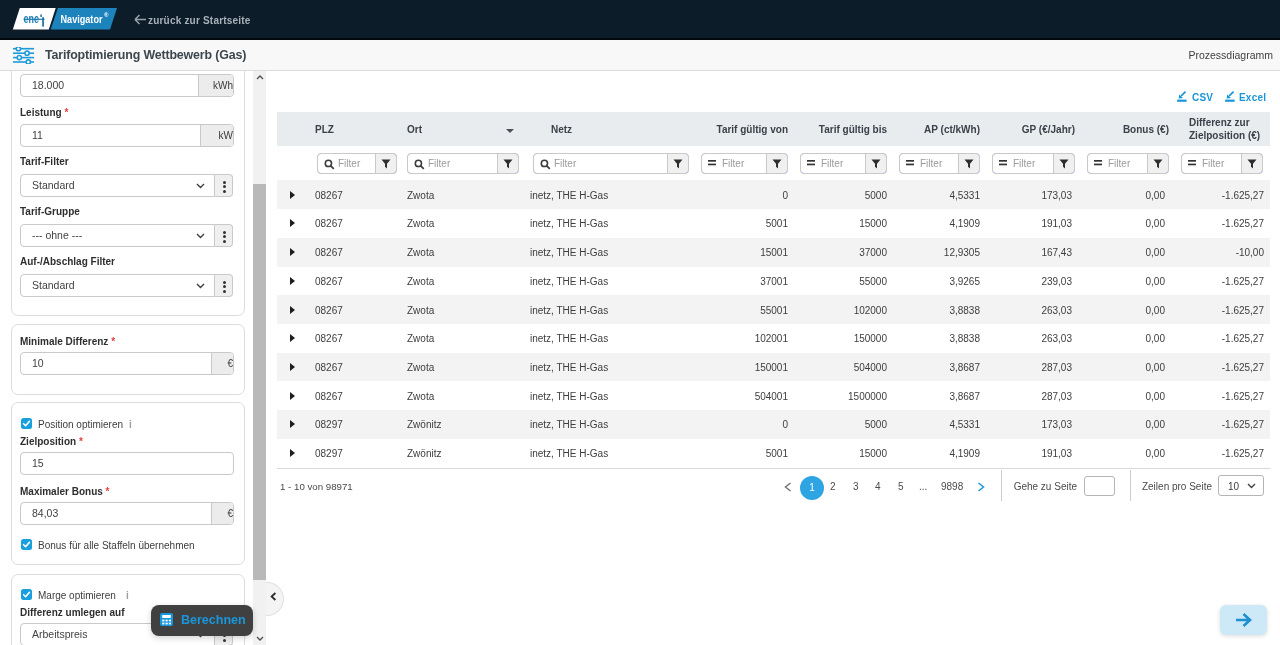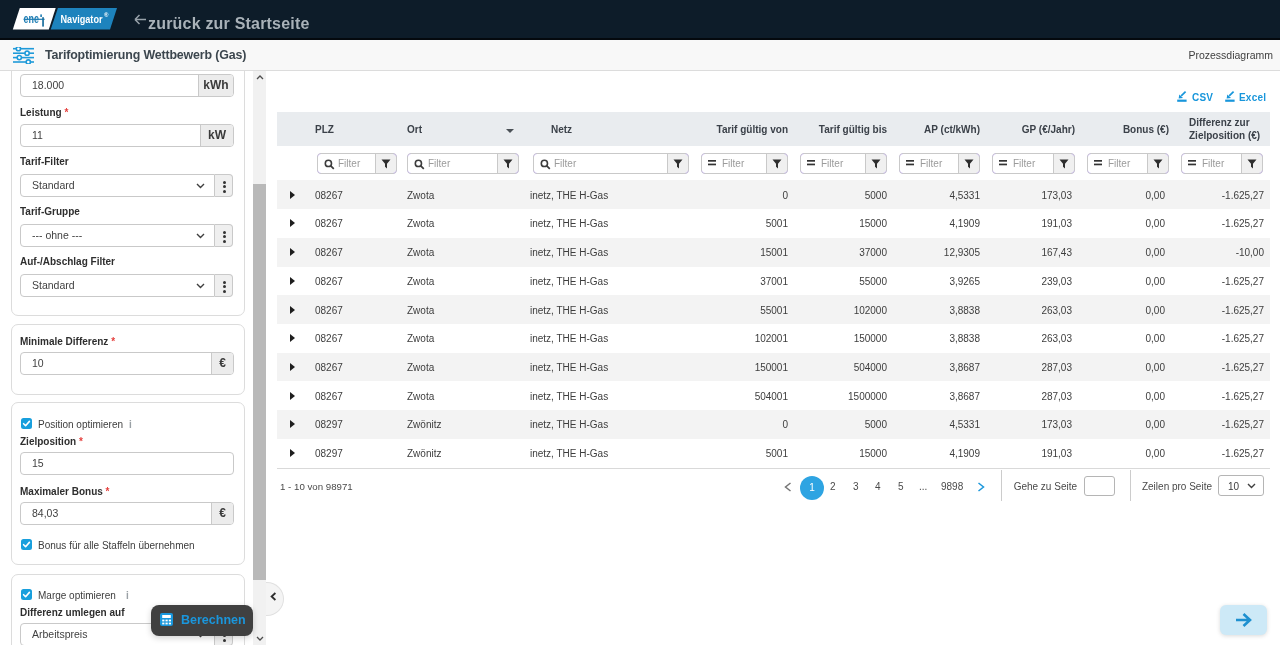--- a/index.html
+++ b/index.html
@@ -1,30 +1,30 @@
 <!DOCTYPE html>
 <html><head><meta charset="utf-8">
 <style>
 * { margin:0; padding:0; box-sizing:border-box; }
 html,body { width:1280px; height:645px; overflow:hidden; font-family:"Liberation Sans", sans-serif; background:#fff; }
 .abs { position:absolute; }
 
 #nav { position:absolute; left:0; top:0; width:1280px; height:40px; background:#0d1c29; border-bottom:2px solid #04090e; }
-#nav .backtxt { position:absolute; left:148px; top:15px; color:#a9b2b9; font-size:16px; font-weight:700; letter-spacing:0.2px; }
+#nav .backtxt { position:absolute; left:148px; top:15px; color:#a9b2b9; font-size:10px; font-weight:700; letter-spacing:0.2px; }
 
 #tbar { position:absolute; left:0; top:40px; width:1280px; height:31px; background:#f8f8f8; border-bottom:1px solid #dcdcdc; }
 #tbar .title { position:absolute; left:45px; top:7.5px; font-size:12.4px; color:#3c464e; font-weight:700; letter-spacing:-0.15px;}
 #tbar .proc { position:absolute; right:7px; top:9px; font-size:10.5px; color:#3f3f3f; }
 
 #side { position:absolute; left:0; top:71px; width:252px; height:574px; overflow:hidden; background:#fff; }
 .card { position:absolute; left:11px; width:234px; border:1px solid #dcdcdc; border-radius:7px; background:#fff; }
 .lbl { position:absolute; left:20px; font-size:10px; font-weight:700; color:#2e2e2e; }
 .lbl .req { color:#e5413e; }
 .inp { position:absolute; left:20px; width:214px; height:23px; border:1px solid #c9c9c9; border-radius:4px; background:#fff; font-size:10.5px; color:#3f3f3f; line-height:21px; padding-left:11px; }
-.sfx { position:absolute; right:0; top:0; bottom:0; background:#ececec; border-left:1px solid #c9c9c9; border-radius:0 3px 3px 0; text-align:center; font-size:12px; color:#3a3a3a; line-height:21px;font-weight:bold; }
+.sfx { position:absolute; right:0; top:0; bottom:0; background:#ececec; border-left:1px solid #c9c9c9; border-radius:0 3px 3px 0; text-align:right; font-size:10px; color:#3a3a3a; line-height:21px; }
 .sel { position:absolute; left:20px; width:195px; height:23px; border:1px solid #c9c9c9; border-radius:4px 0 0 4px; background:#fff; font-size:10.5px; color:#3f3f3f; line-height:21px; padding-left:11px; }
 .sel svg { position:absolute; right:9px; top:8px; }
 .dots { position:absolute; left:215px; width:18px; height:23px; border:1px solid #c9c9c9; border-left:none; border-radius:0 4px 4px 0; background:#efefef; }
 .dots i { position:absolute; left:7.5px; width:3px; height:3px; border-radius:50%; background:#333; }
 .cb { position:absolute; width:11px; height:11px; }
 .cblbl { position:absolute; font-size:10px; color:#3d3d3d; }
 .info { position:absolute; font-size:10px; font-weight:700; color:#9aa0a5; }
 
 #sbar { position:absolute; left:253px; top:71px; width:13px; height:574px; background:#f1f1f1; }
 #sbar .thumb { position:absolute; left:0; top:113px; width:13px; height:396px; background:#b9b9b9; }

